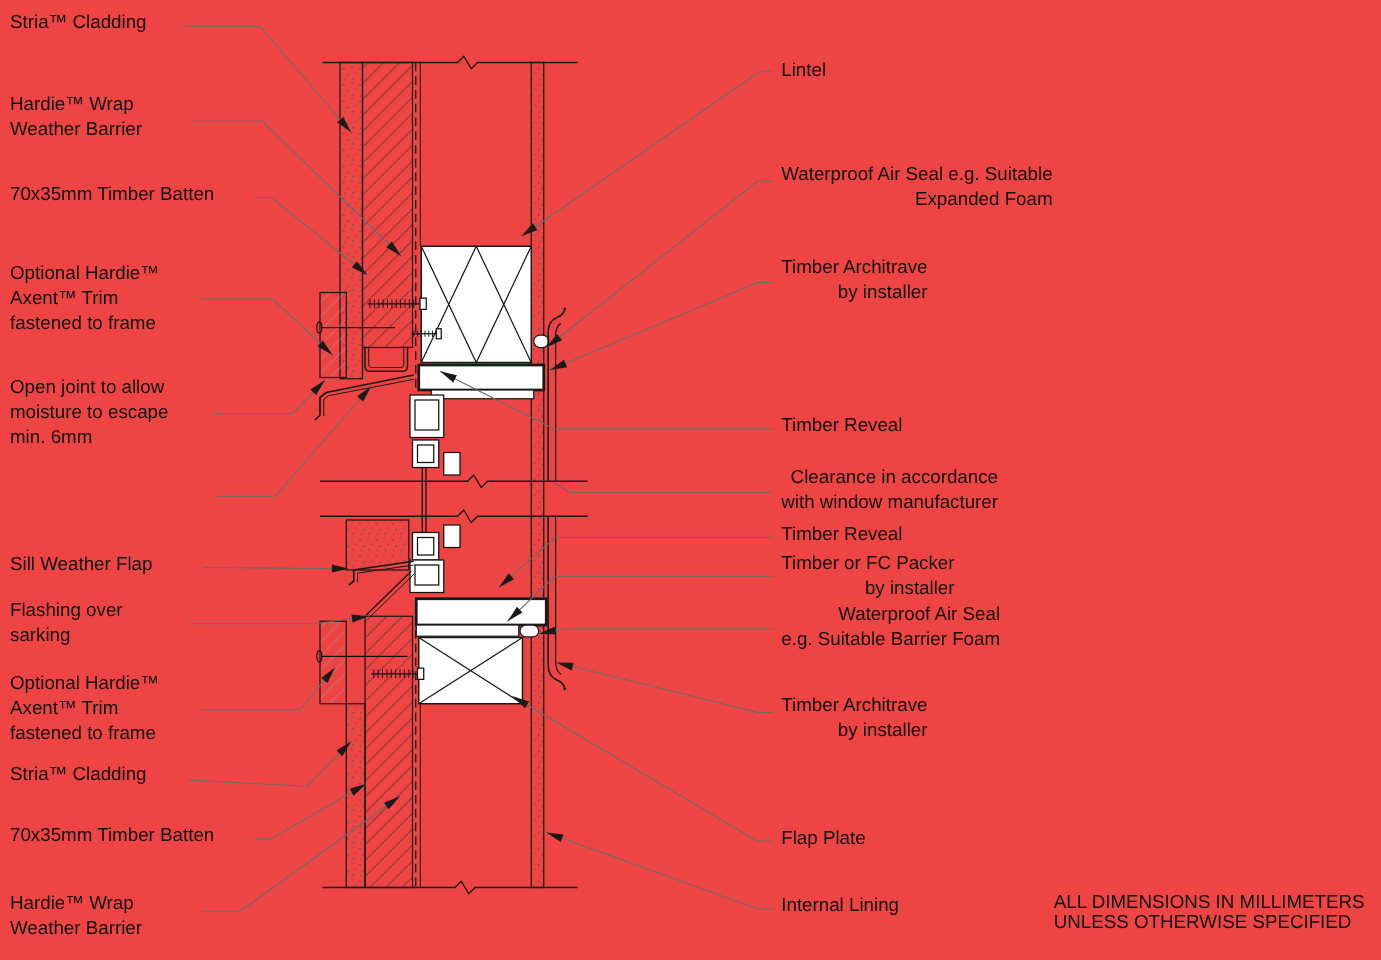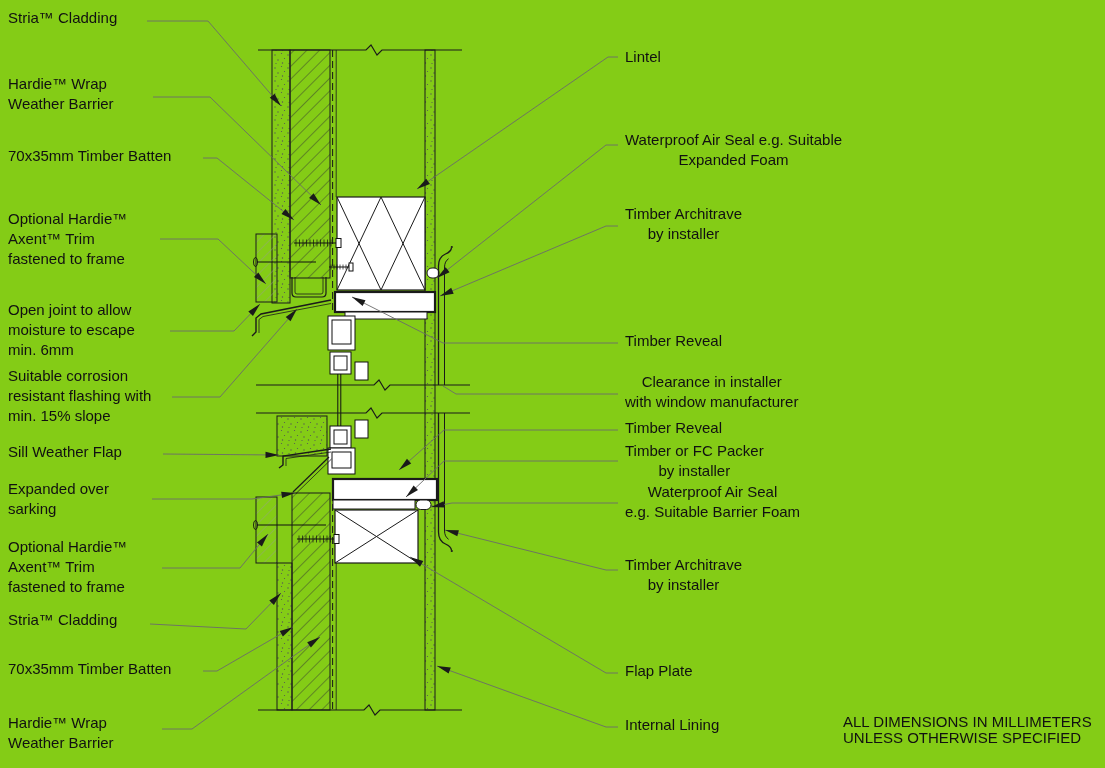--- a/index.html
+++ b/index.html
@@ -1,20 +1,20 @@
 <!DOCTYPE html>
 <html><head>
 <meta charset="utf-8">
 <style>
   html,body{margin:0;padding:0;background:#ffffff;}
-  #canvas{position:relative;width:1105px;height:768px;background:#84cc16;overflow:hidden;
+  #canvas{position:relative;width:1105px;height:768px;background:#ef4444;overflow:hidden;
           font-family:"Liberation Sans",sans-serif;}
   .lbl{position:absolute;font-size:15px;line-height:20px;color:#111;white-space:pre-line;}
   .lbl-left{left:8px;text-align:left;}
-  .lbl-right{left:625px;text-align:center;}
+  .lbl-right{left:625px;text-align:right;}
   .footnote{position:absolute;left:843px;top:714px;font-size:15px;line-height:16px;color:#111;white-space:pre-line;}
   svg{position:absolute;left:0;top:0;}
 </style>
 </head>
 <body>
 
 <div id="canvas">
 
 <svg width="1105" height="768" viewBox="0 0 1105 768">
   <defs>
@@ -186,41 +186,38 @@
 <div class="lbl lbl-left" style="top:8px">Stria™ Cladding</div>
 <div class="lbl lbl-left" style="top:74px">Hardie™ Wrap
 Weather Barrier</div>
 <div class="lbl lbl-left" style="top:146px">70x35mm Timber Batten</div>
 <div class="lbl lbl-left" style="top:209px">Optional Hardie™
 Axent™ Trim
 fastened to frame</div>
 <div class="lbl lbl-left" style="top:300px">Open joint to allow
 moisture to escape
 min. 6mm</div>
-<div class="lbl lbl-left" style="top:366px">Suitable corrosion
-resistant flashing with
-min. 15% slope</div>
 <div class="lbl lbl-left" style="top:442px">Sill Weather Flap</div>
-<div class="lbl lbl-left" style="top:479px">Expanded over
+<div class="lbl lbl-left" style="top:479px">Flashing over
 sarking</div>
 <div class="lbl lbl-left" style="top:537px">Optional Hardie™
 Axent™ Trim
 fastened to frame</div>
 <div class="lbl lbl-left" style="top:610px">Stria™ Cladding</div>
 <div class="lbl lbl-left" style="top:659px">70x35mm Timber Batten</div>
 <div class="lbl lbl-left" style="top:713px">Hardie™ Wrap
 Weather Barrier</div>
 
 <div class="lbl lbl-right" style="top:47px">Lintel</div>
 <div class="lbl lbl-right" style="top:130px">Waterproof Air Seal e.g. Suitable
 Expanded Foam</div>
 <div class="lbl lbl-right" style="top:204px">Timber Architrave
 by installer</div>
 <div class="lbl lbl-right" style="top:331px">Timber Reveal</div>
-<div class="lbl lbl-right" style="top:372px">Clearance in installer
+<div class="lbl lbl-right" style="top:372px">Clearance in accordance
 with window manufacturer</div>
 <div class="lbl lbl-right" style="top:418px">Timber Reveal</div>
 <div class="lbl lbl-right" style="top:441px">Timber or FC Packer
 by installer</div>
 <div class="lbl lbl-right" style="top:482px">Waterproof Air Seal
 e.g. Suitable Barrier Foam</div>
 <div class="lbl lbl-right" style="top:555px">Timber Architrave
 by installer</div>
 <div class="lbl lbl-right" style="top:661px">Flap Plate</div>
 <div class="lbl lbl-right" style="top:715px">Internal Lining</div>

